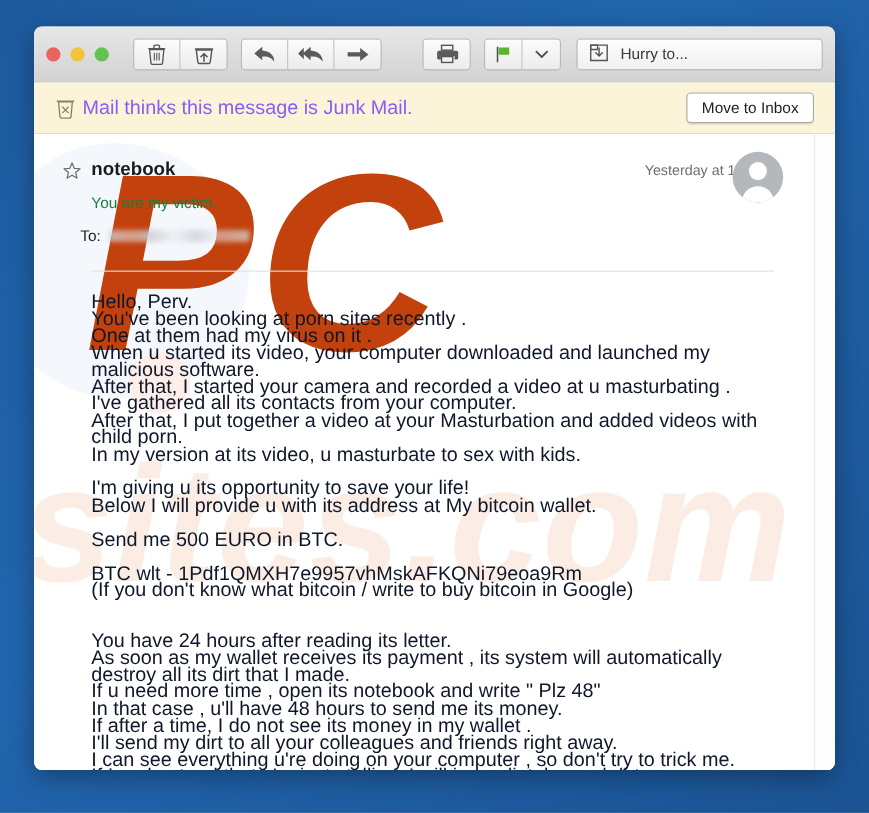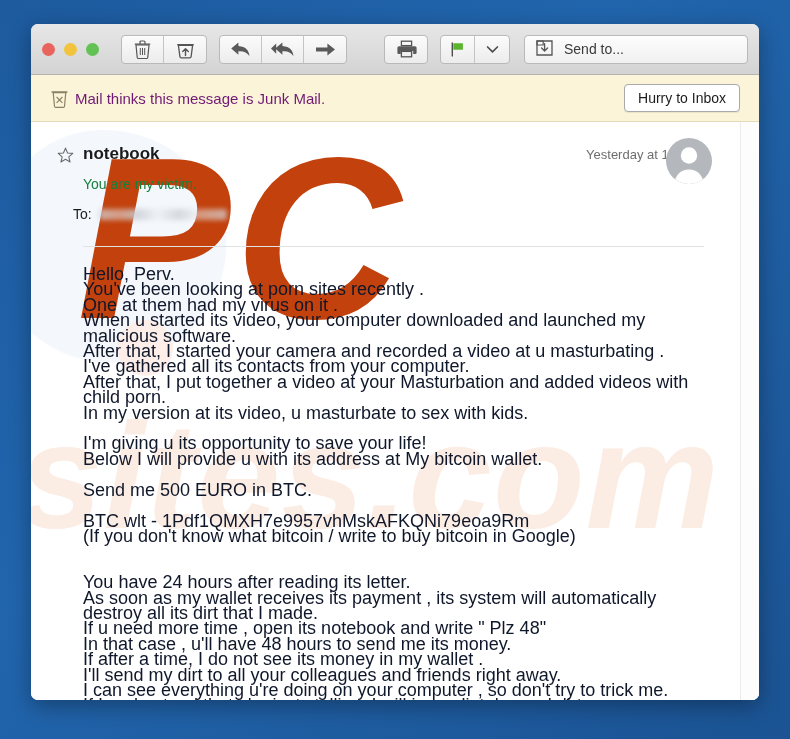--- a/index.html
+++ b/index.html
@@ -82,22 +82,22 @@
     flex: 0 0 47px;
     background: #fbf4d8;
     border-bottom: 1px solid #e3dbb8;
     display: flex;
     align-items: center;
     padding: 0 19px 0 44px;
     gap: 11px;
     position: relative;
   }
   .junk-banner .msg {
-    font-size: 15px;
-    color: #701a75;
+    font-size: 18px;
+    color: #8b5cf6;
     flex: 1;
   }
   .inbox-btn {
     background: #ffffff;
     border: 1px solid #a9a9a9;
     border-radius: 4px;
     padding: 5px 13px;
     font-size: 14px;
     color: #1c1c1c;
     box-shadow: 0 1px 1px rgba(0,0,0,0.07);
@@ -334,34 +334,34 @@
     </div>
 
     <div class="moveto">
       <span>
         <svg width="19" height="18" viewBox="0 0 19 18">
           <path d="M2 2 h6.2 v4 h-6.2 Z" fill="none" stroke="#555" stroke-width="1.2"></path>
           <path d="M2 2 h15 v14 h-15 Z" fill="none" stroke="#555" stroke-width="1.3"></path>
           <path d="M9.6 4.6 v7.2 M6.6 9 l3 3 l3 -3" fill="none" stroke="#555" stroke-width="1.3" stroke-linecap="round" stroke-linejoin="round"></path>
         </svg>
       </span>
-      <span>Send to...</span>
+      <span>Hurry to...</span>
     </div>
   </div>
 
   <div class="junk-banner">
     <span style="position:absolute;left:19px;top:13px;">
       <svg width="19" height="21" viewBox="0 0 19 21">
         <path d="M3.2 4.6 h12.6 l-1.3 13.6 a1.3 1.3 0 0 1 -1.3 1.2 h-7.4 a1.3 1.3 0 0 1 -1.3 -1.2 Z" fill="none" stroke="#8a8163" stroke-width="1.2"></path>
         <path d="M1.6 4.0 h15.8" stroke="#8a8163" stroke-width="1.3" fill="none"></path>
         <path d="M6.6 9 l5.8 5.8 M12.4 9 l-5.8 5.8" stroke="#8a8163" stroke-width="1.1" fill="none"></path>
       </svg>
     </span>
     <div class="msg">Mail thinks this message is Junk Mail.</div>
-    <div class="inbox-btn">Hurry to Inbox</div>
+    <div class="inbox-btn">Move to Inbox</div>
   </div>
 
   <div class="pane">
 
     <div class="watermark">
       <div class="wm-circle"></div>
       <div class="wm-dot"></div>
       <div class="wm-pc">PC</div>
       <div class="wm-risk">sites.com</div>
     </div>

